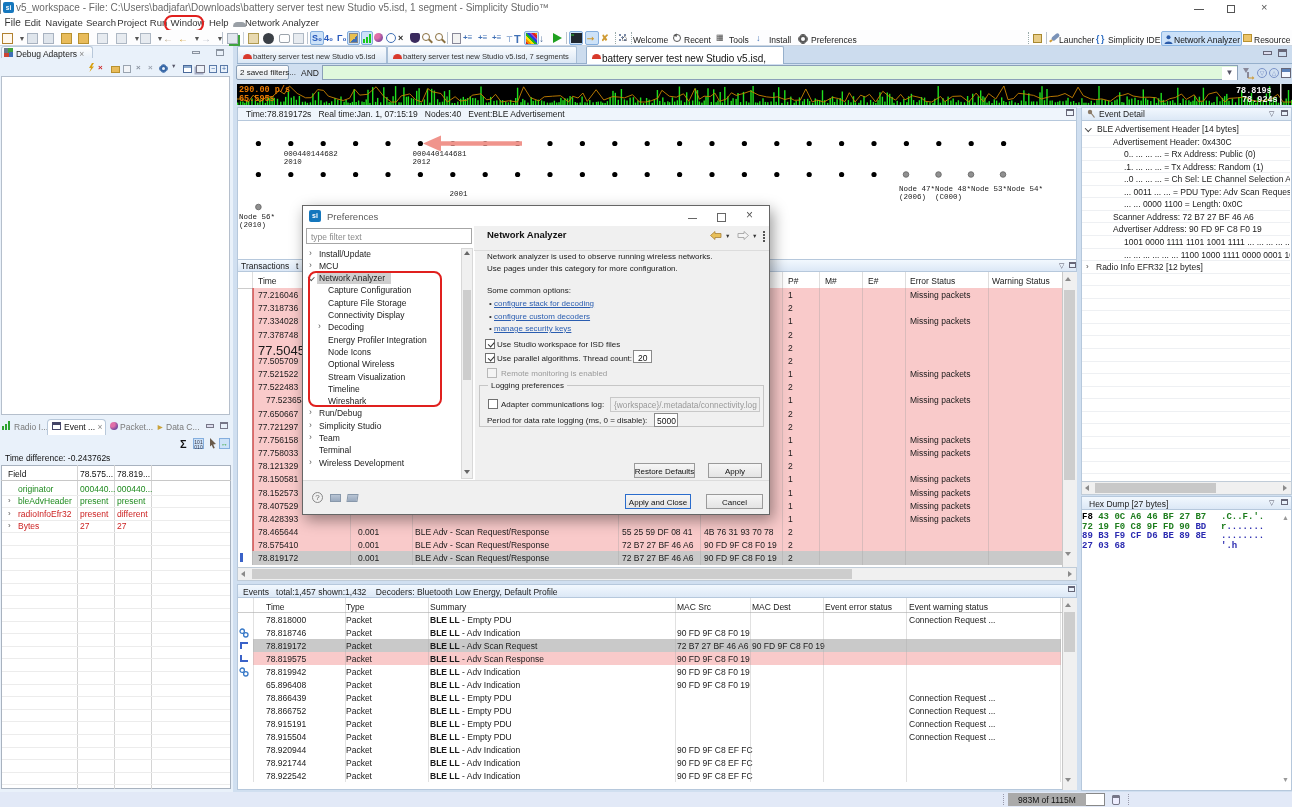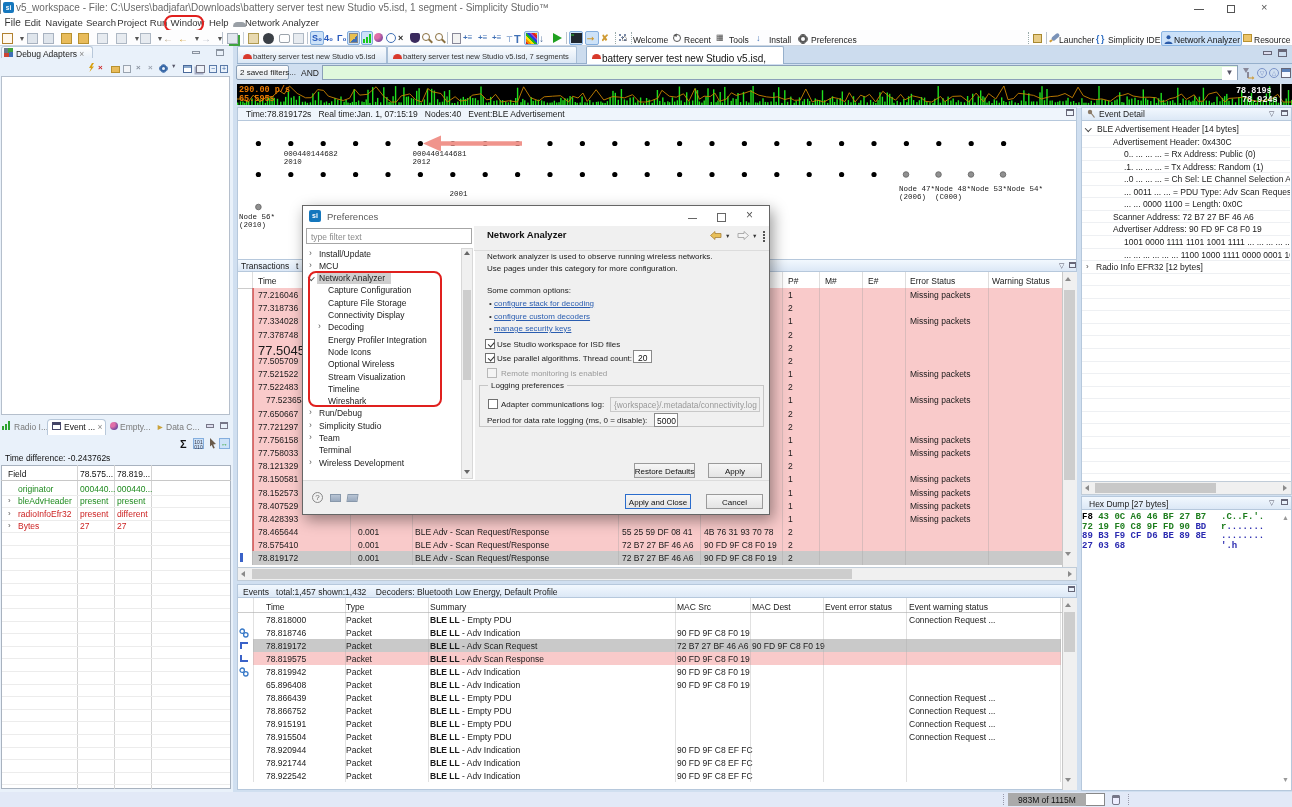--- a/index.html
+++ b/index.html
@@ -140,21 +140,21 @@
 <div style="position:absolute;left:2px;top:421px;width:9px;height:9px">
     <div style="position:absolute;bottom:0;left:0;width:2px;height:4px;background:#2fa32f"></div>
     <div style="position:absolute;bottom:0;left:3px;width:2px;height:6px;background:#2fa32f"></div>
     <div style="position:absolute;bottom:0;left:6px;width:2px;height:9px;background:#2fa32f"></div>
   </div>
 <div style="position:absolute;left:14px;top:422px;font-size:8.5px;color:#7a7a7a">Radio I...</div>
 <div style="position:absolute;left:47px;top:419px;width:59px;height:16px;background:#fff;border:1px solid #b8c8da;border-bottom:none;border-radius:4px 4px 0 0"></div>
 <div style="position:absolute;left:52px;top:422px;width:9px;height:8px;border:1px solid #446;background:linear-gradient(#446 2px,#fff 2px)"></div>
 <div style="position:absolute;left:64px;top:422px;font-size:8.5px;color:#111">Event ... <span style="color:#888">×</span></div>
 <div style="position:absolute;left:110px;top:422px;width:8px;height:8px;border-radius:50%;background:radial-gradient(circle at 30% 30%,#e06fa8 30%,#7a4a9e 70%)"></div>
-<div style="position:absolute;left:120px;top:422px;font-size:8.5px;color:#7a7a7a">Empty...</div>
+<div style="position:absolute;left:120px;top:422px;font-size:8.5px;color:#7a7a7a">Packet...</div>
 <div style="position:absolute;left:156px;top:422px;font-size:8.5px;color:#caa23a">►</div>
 <div style="position:absolute;left:166px;top:422px;font-size:8.5px;color:#7a7a7a">Data C...</div>
 <div style="position:absolute;left:206px;top:424px;width:8px;height:4px;border:1px solid #778;background:#dde"></div>
 <div style="position:absolute;left:220px;top:422px;width:8px;height:7px;border:1px solid #778;border-top:2.5px solid #778"></div>
 <div style="position:absolute;left:180px;top:438px;font-size:11px;font-weight:bold;color:#111">Σ</div>
 <div style="position:absolute;left:193px;top:438px;width:11px;height:11px;background:#cde2f8;border:1px solid #84aede">
     <div style="font-size:5px;color:#334;line-height:5px;text-align:center;margin-top:1px">101<br>010</div>
   </div>
 <div style="position:absolute;left:209px;top:438px;width:8px;height:11px"><svg width="8" height="11">
       <polygon points="1,0 7,6 4.2,6.4 5.8,10 4.2,10.6 2.8,7 1,8.6" fill="#6a5a4a"></polygon>

